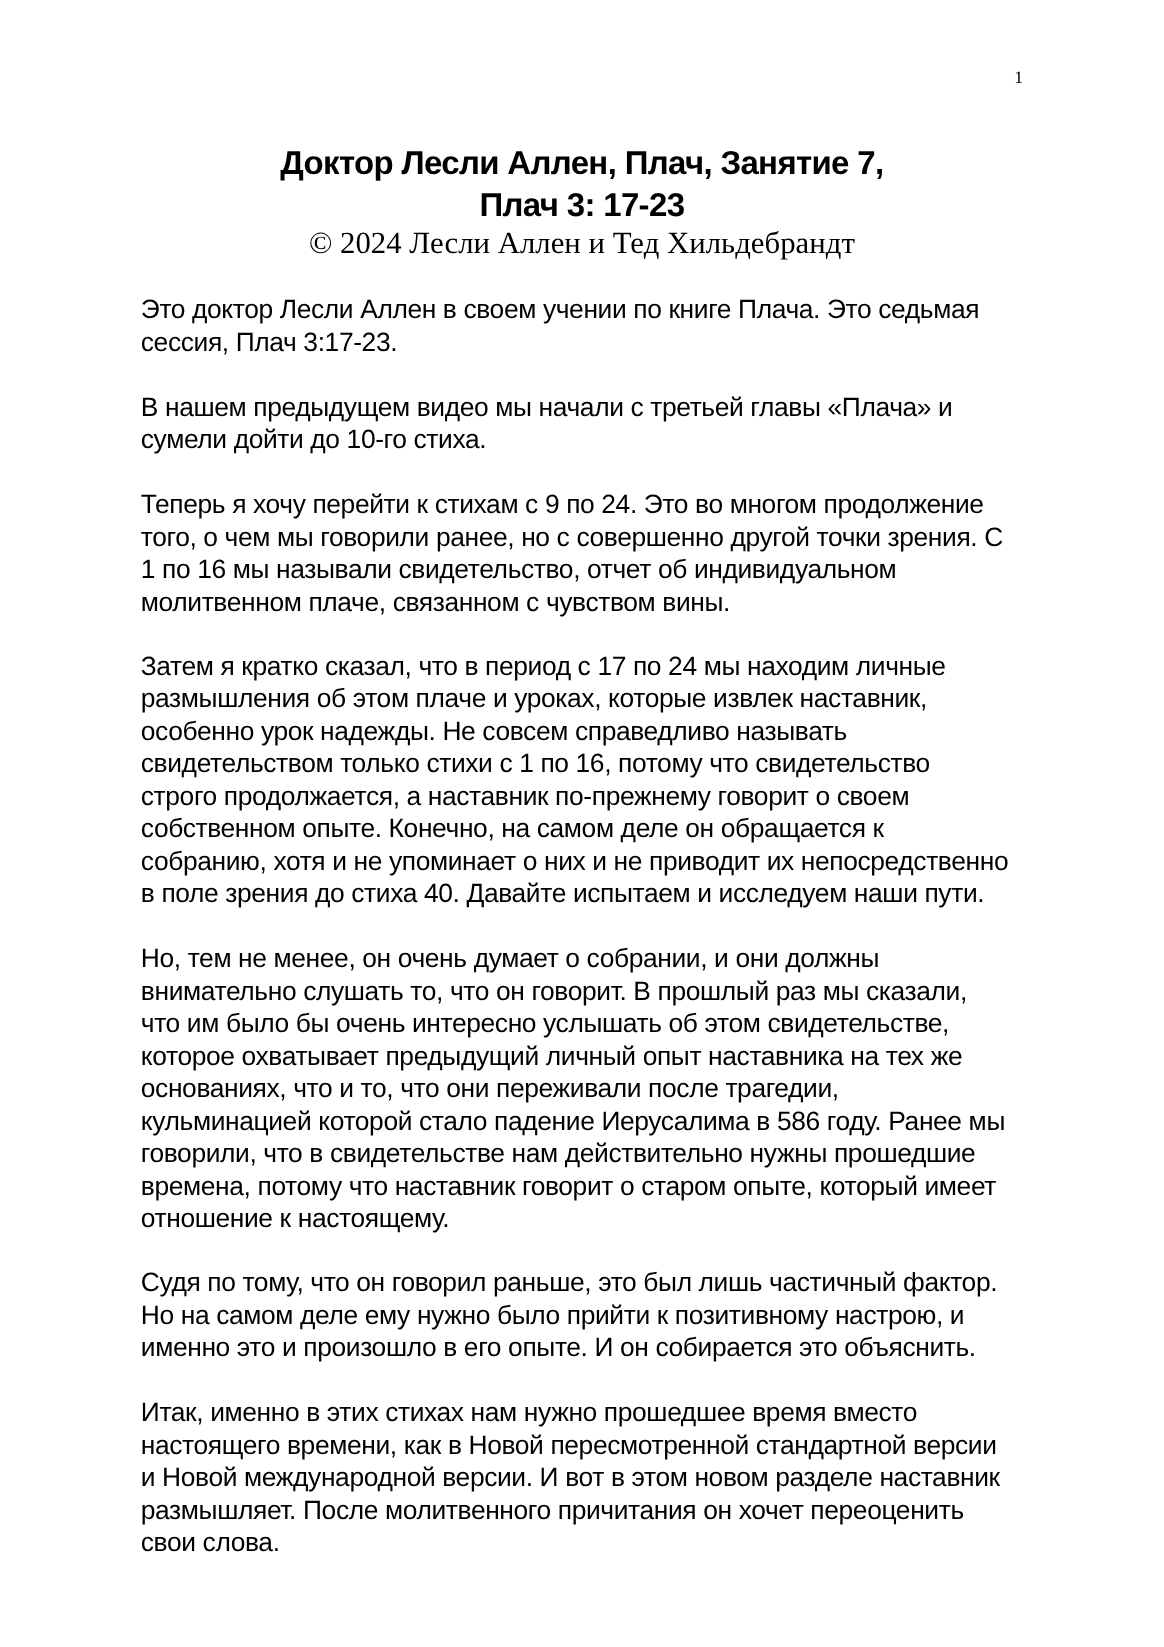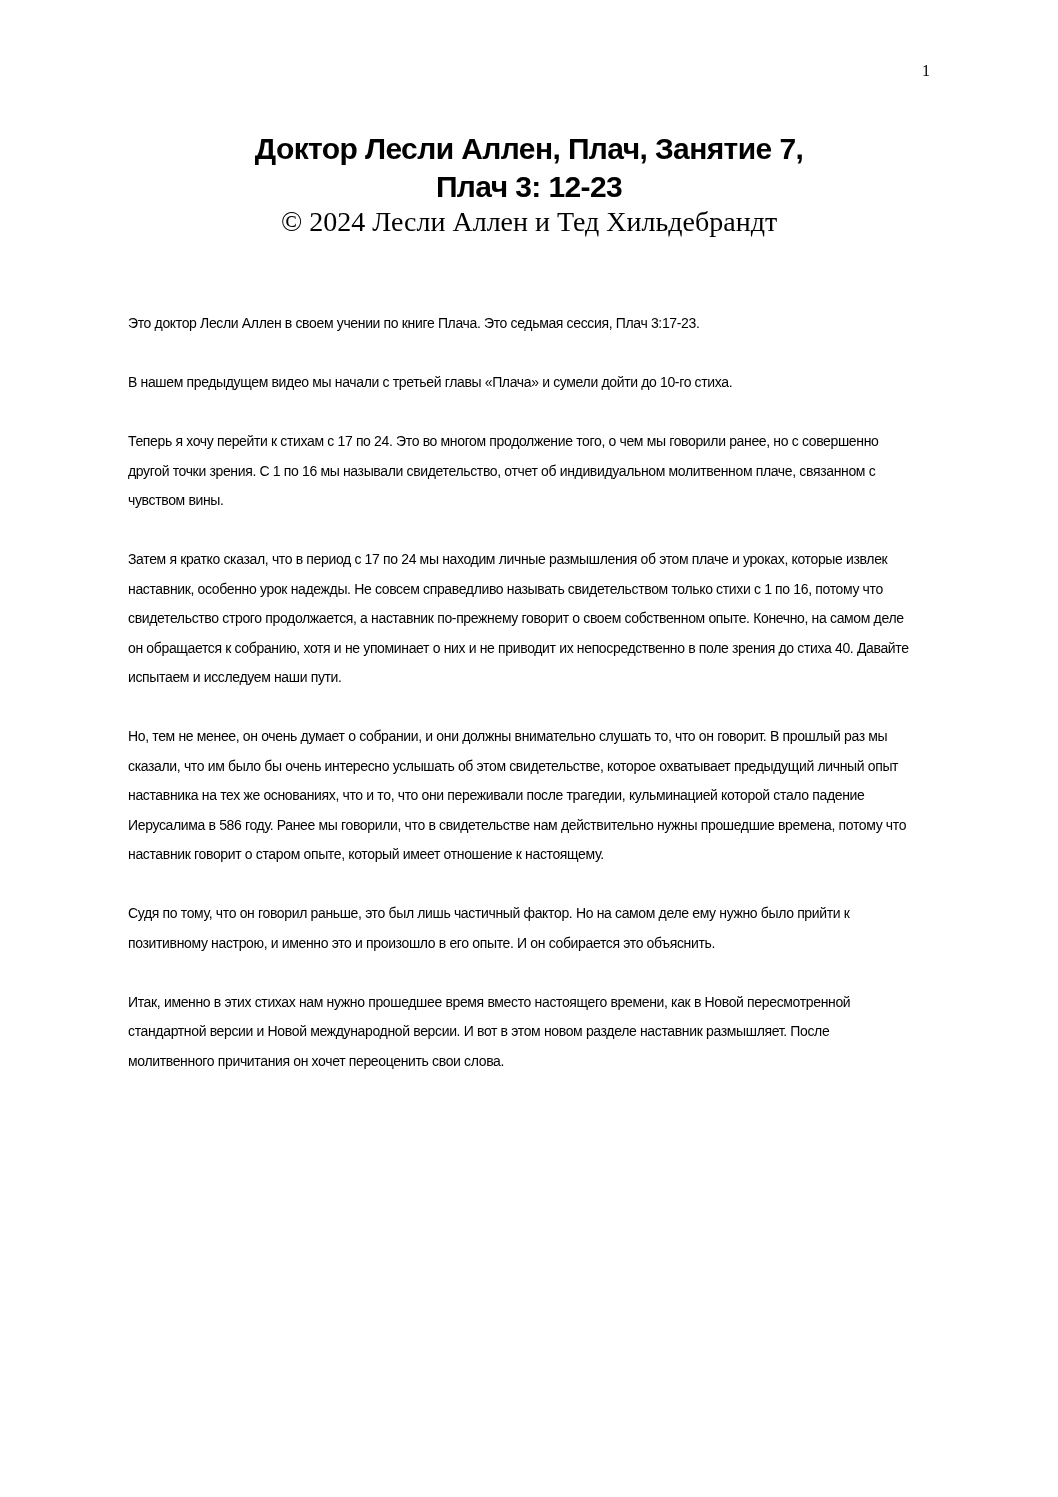--- a/index.html
+++ b/index.html
@@ -11,40 +11,39 @@
   .title-block { position: absolute; top: 130px; left: 0; width: 1058px; text-align: center; }
   .title {
     font-family: "Liberation Sans", sans-serif; font-weight: bold;
     font-size: 30px; line-height: 38px; margin: 0; letter-spacing: -0.6px;
   }
   .copyright {
     font-family: "Liberation Serif", serif; font-size: 28px; line-height: 26px; margin-top: 3px;
   }
   .body-text {
     position: absolute; top: 267px; left: 128px; width: 790px;
-    font-family: "Liberation Sans", sans-serif; font-size: 14px; line-height: 29.5px;
+    font-family: "Liberation Sans", sans-serif; font-size: 24px; line-height: 29.5px;
     letter-spacing: -0.35px;
-    margin-top: 42px;
   }
   .body-text p { margin: 0 0 29.5px 0; }
 </style>
 </head>
 <body>
 
 <div class="page-number">1</div>
 
 <div class="title-block">
   <h1 class="title">
     <span>Доктор Лесли Аллен, Плач, Занятие 7,</span><br>
-    <span>Плач 3: 12-23</span>
+    <span>Плач 3: 17-23</span>
   </h1>
   <div class="copyright">© 2024 Лесли Аллен и Тед Хильдебрандт</div>
 </div>
 
 <div class="body-text">
   <p>Это доктор Лесли Аллен в своем учении по книге Плача. Это седьмая сессия, Плач 3:17-23.</p>
   <p>В нашем предыдущем видео мы начали с третьей главы «Плача» и сумели дойти до 10-го стиха.</p>
-  <p>Теперь я хочу перейти к стихам с 17 по 24. Это во многом продолжение того, о чем мы говорили ранее, но с совершенно другой точки зрения. С 1 по 16 мы называли свидетельство, отчет об индивидуальном молитвенном плаче, связанном с чувством вины.</p>
+  <p>Теперь я хочу перейти к стихам с 9 по 24. Это во многом продолжение того, о чем мы говорили ранее, но с совершенно другой точки зрения. С 1 по 16 мы называли свидетельство, отчет об индивидуальном молитвенном плаче, связанном с чувством вины.</p>
   <p>Затем я кратко сказал, что в период с 17 по 24 мы находим личные размышления об этом плаче и уроках, которые извлек наставник, особенно урок надежды. Не совсем справедливо называть свидетельством только стихи с 1 по 16, потому что свидетельство строго продолжается, а наставник по-прежнему говорит о своем собственном опыте. Конечно, на самом деле он обращается к собранию, хотя и не упоминает о них и не приводит их непосредственно в поле зрения до стиха 40. Давайте испытаем и исследуем наши пути.</p>
   <p>Но, тем не менее, он очень думает о собрании, и они должны внимательно слушать то, что он говорит. В прошлый раз мы сказали, что им было бы очень интересно услышать об этом свидетельстве, которое охватывает предыдущий личный опыт наставника на тех же основаниях, что и то, что они переживали после трагедии, кульминацией которой стало падение Иерусалима в 586 году. Ранее мы говорили, что в свидетельстве нам действительно нужны прошедшие времена, потому что наставник говорит о старом опыте, который имеет отношение к настоящему.</p>
   <p>Судя по тому, что он говорил раньше, это был лишь частичный фактор. Но на самом деле ему нужно было прийти к позитивному настрою, и именно это и произошло в его опыте. И он собирается это объяснить.</p>
   <p>Итак, именно в этих стихах нам нужно прошедшее время вместо настоящего времени, как в Новой пересмотренной стандартной версии и Новой международной версии. И вот в этом новом разделе наставник размышляет. После молитвенного причитания он хочет переоценить свои слова.</p>
 </div>
 
 </body></html>

